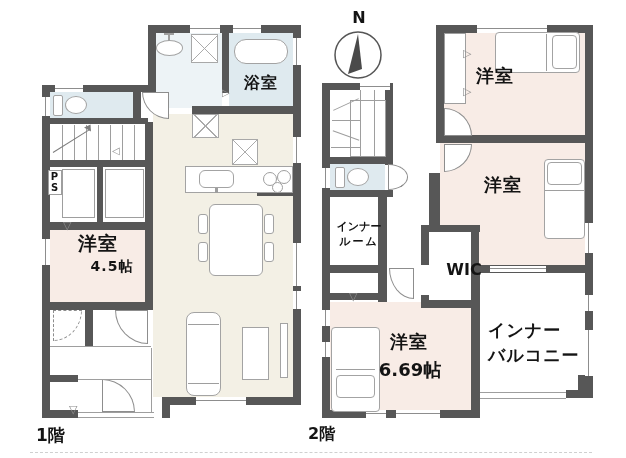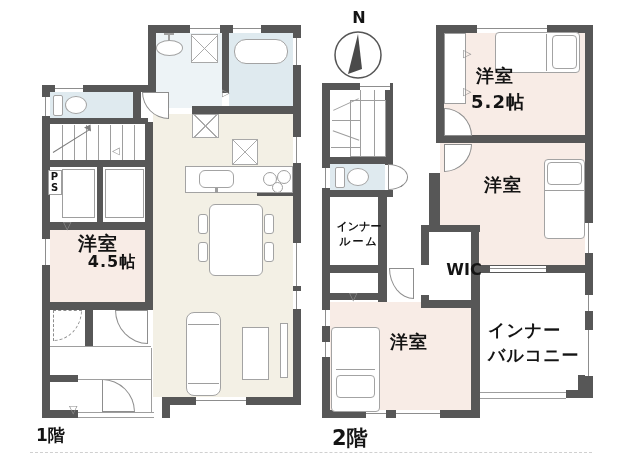--- a/index.html
+++ b/index.html
@@ -210,28 +210,29 @@
   <div class="abs" style="left:330px;top:6px;width:58px;height:76px">
     <div class="lbl" style="left:0;top:2px;width:58px;font-size:16px;letter-spacing:0">N</div>
     <svg width="58" height="58" style="position:absolute;left:0;top:18px">
       <circle cx="28" cy="31" r="23" fill="none" stroke="#555" stroke-width="1.5"></circle>
       <polygon points="28,10 18,50 32,45" fill="#4a4a4a"></polygon>
     </svg>
   </div>
 
   <div class="abs" style="left:30px;top:452px;width:562px;border-top:1px dashed #d0d0d0"></div>
 
+  <div class="lbl" style="left:229px;top:73px;width:64px;font-size:16px">浴室</div>
   <div class="lbl" style="left:50px;top:231px;width:96px;font-size:19px">洋室</div>
-  <div class="lbl" style="left:50px;top:252px;width:124px;font-size:16px">4.5帖</div>
+  <div class="lbl" style="left:50px;top:258px;width:124px;font-size:14px">4.5帖</div>
   <div class="lbl" style="left:36px;top:424px;font-size:17px;letter-spacing:0;text-align:left">1階</div>
 
   <div class="lbl" style="left:445px;top:64px;width:100px;font-size:18px">洋室</div>
-  <div class="lbl" style="left:443px;top:90px;width:110px;font-size:18px">5.2帖</div>
   <div class="lbl" style="left:458px;top:173px;width:90px;font-size:18px">洋室</div>
   <div class="lbl" style="left:326px;top:219px;width:66px;font-size:11px;letter-spacing:0">インナー</div>
   <div class="lbl" style="left:326px;top:234px;width:66px;font-size:11px;letter-spacing:2px">ルーム</div>
   <div class="lbl" style="left:435px;top:260px;width:58px;font-size:16px;letter-spacing:0">WIC</div>
   <div class="lbl" style="left:379px;top:330px;width:60px;font-size:18px">洋室</div>
+  <div class="lbl" style="left:370px;top:358px;width:80px;font-size:18px;letter-spacing:0">6.69帖</div>
   <div class="lbl" style="left:488px;top:344px;font-size:17px;text-align:left">バルコニー</div>
   <div class="lbl" style="left:488px;top:319px;font-size:17px;text-align:left">インナー</div>
-  <div class="lbl" style="left:332px;top:424px;font-size:21px;letter-spacing:0;text-align:right">2階</div>
+  <div class="lbl" style="left:308px;top:424px;font-size:16px;letter-spacing:0;text-align:right">2階</div>
 
 </div>
 
 </body></html>

